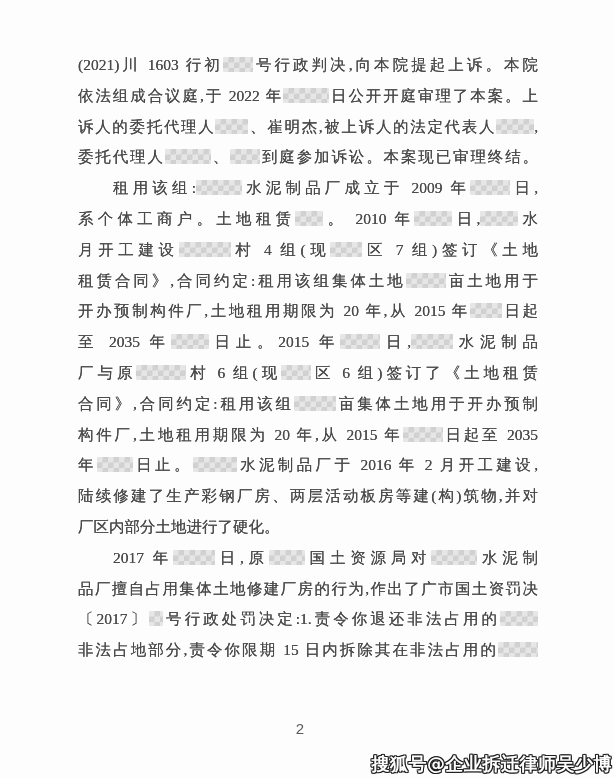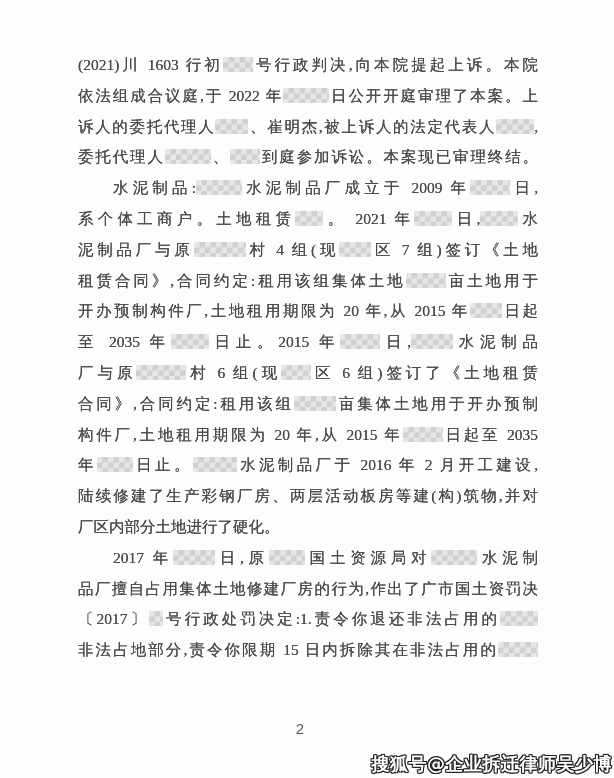--- a/index.html
+++ b/index.html
@@ -84,23 +84,23 @@
 
 <div class="page">
   <div class="textblock">
       <div class="para">
         <div class="line"><span class="run">(2021)川 1603 行初</span><span class="redact" style="width: 30px;"></span><span class="run">号行政判决,向本院提起上诉。本院</span></div>
         <div class="line"><span class="run">依法组成合议庭,于 2022 年</span><span class="redact" style="width: 46px;"></span><span class="run">日公开开庭审理了本案。上</span></div>
         <div class="line"><span class="run">诉人的委托代理人</span><span class="redact" style="width: 33px;"></span><span class="run">、崔明杰,被上诉人的法定代表人</span><span class="redact" style="width: 38px;"></span><span class="run">,</span></div>
         <div class="line"><span class="run">委托代理人</span><span class="redact" style="width: 46px;"></span><span class="run">、</span><span class="redact" style="width: 30px;"></span><span class="run">到庭参加诉讼。本案现已审理终结。</span></div>
       </div>
       <div class="para">
-        <div class="line indent"><span class="run">水泥制品:</span><span class="redact" style="width: 46px;"></span><span class="run">水泥制品厂成立于 2009 年</span><span class="redact" style="width: 40px;"></span><span class="run">日,</span></div>
-        <div class="line"><span class="run">系个体工商户。土地租赁</span><span class="redact" style="width: 28px;"></span><span class="run">。 2021 年</span><span class="redact" style="width: 38px;"></span><span class="run">日,</span><span class="redact" style="width: 38px;"></span><span class="run">水</span></div>
-        <div class="line"><span class="run">泥制品厂与原</span><span class="redact" style="width: 52px;"></span><span class="run">村 4 组(现</span><span class="redact" style="width: 32px;"></span><span class="run">区 7 组)签订《土地</span></div>
+        <div class="line indent"><span class="run">租用该组:</span><span class="redact" style="width: 46px;"></span><span class="run">水泥制品厂成立于 2009 年</span><span class="redact" style="width: 40px;"></span><span class="run">日,</span></div>
+        <div class="line"><span class="run">系个体工商户。土地租赁</span><span class="redact" style="width: 28px;"></span><span class="run">。 2010 年</span><span class="redact" style="width: 38px;"></span><span class="run">日,</span><span class="redact" style="width: 38px;"></span><span class="run">水</span></div>
+        <div class="line"><span class="run">月开工建设</span><span class="redact" style="width: 52px;"></span><span class="run">村 4 组(现</span><span class="redact" style="width: 32px;"></span><span class="run">区 7 组)签订《土地</span></div>
         <div class="line"><span class="run">租赁合同》,合同约定:租用该组集体土地</span><span class="redact" style="width: 40px;"></span><span class="run">亩土地用于</span></div>
         <div class="line"><span class="run">开办预制构件厂,土地租用期限为 20 年,从 2015 年</span><span class="redact" style="width: 32px;"></span><span class="run">日起</span></div>
         <div class="line"><span class="run">至 2035 年</span><span class="redact" style="width: 38px;"></span><span class="run">日止。2015 年</span><span class="redact" style="width: 40px;"></span><span class="run">日,</span><span class="redact" style="width: 42px;"></span><span class="run">水泥制品</span></div>
         <div class="line"><span class="run">厂与原</span><span class="redact" style="width: 50px;"></span><span class="run">村 6 组(现</span><span class="redact" style="width: 30px;"></span><span class="run">区 6 组)签订了《土地租赁</span></div>
         <div class="line"><span class="run">合同》,合同约定:租用该组</span><span class="redact" style="width: 42px;"></span><span class="run">亩集体土地用于开办预制</span></div>
         <div class="line"><span class="run">构件厂,土地租用期限为 20 年,从 2015 年</span><span class="redact" style="width: 40px;"></span><span class="run">日起至 2035</span></div>
         <div class="line"><span class="run">年</span><span class="redact" style="width: 36px;"></span><span class="run">日止。</span><span class="redact" style="width: 44px;"></span><span class="run">水泥制品厂于 2016 年 2 月开工建设,</span></div>
         <div class="line"><span class="run">陆续修建了生产彩钢厂房、两层活动板房等建(构)筑物,并对</span></div>
         <div class="line end"><span class="run">厂区内部分土地进行了硬化。</span></div>
       </div>

